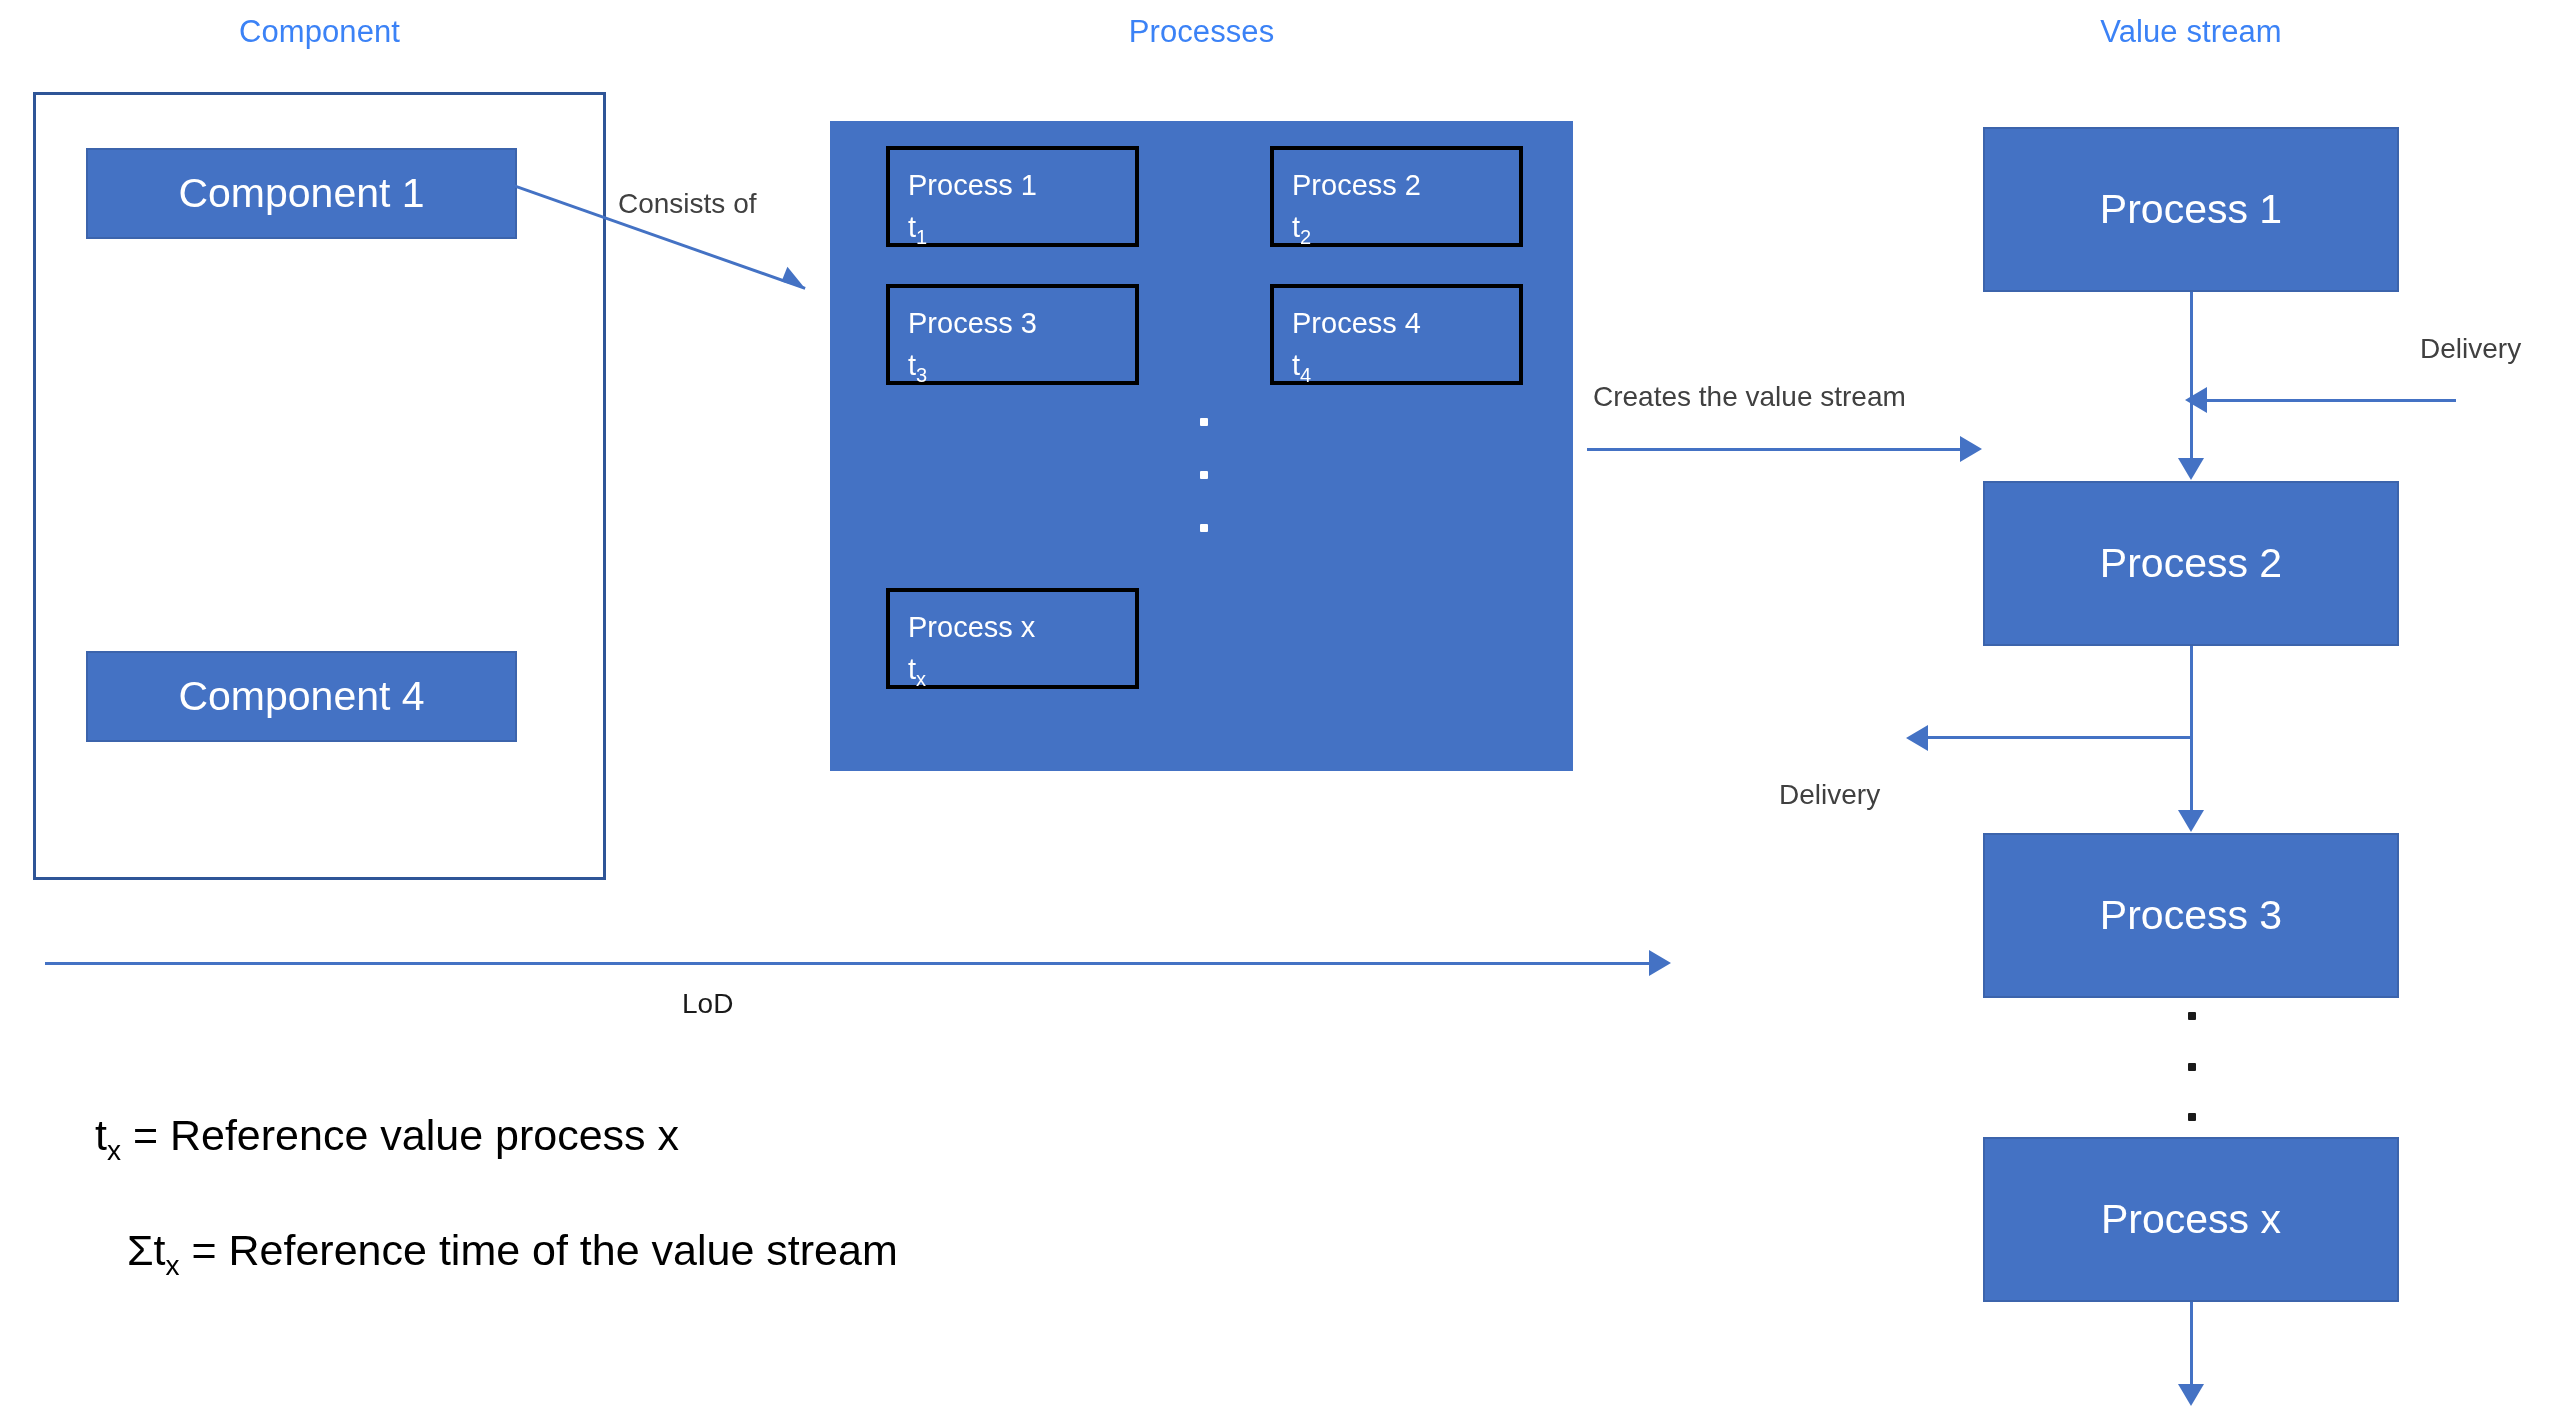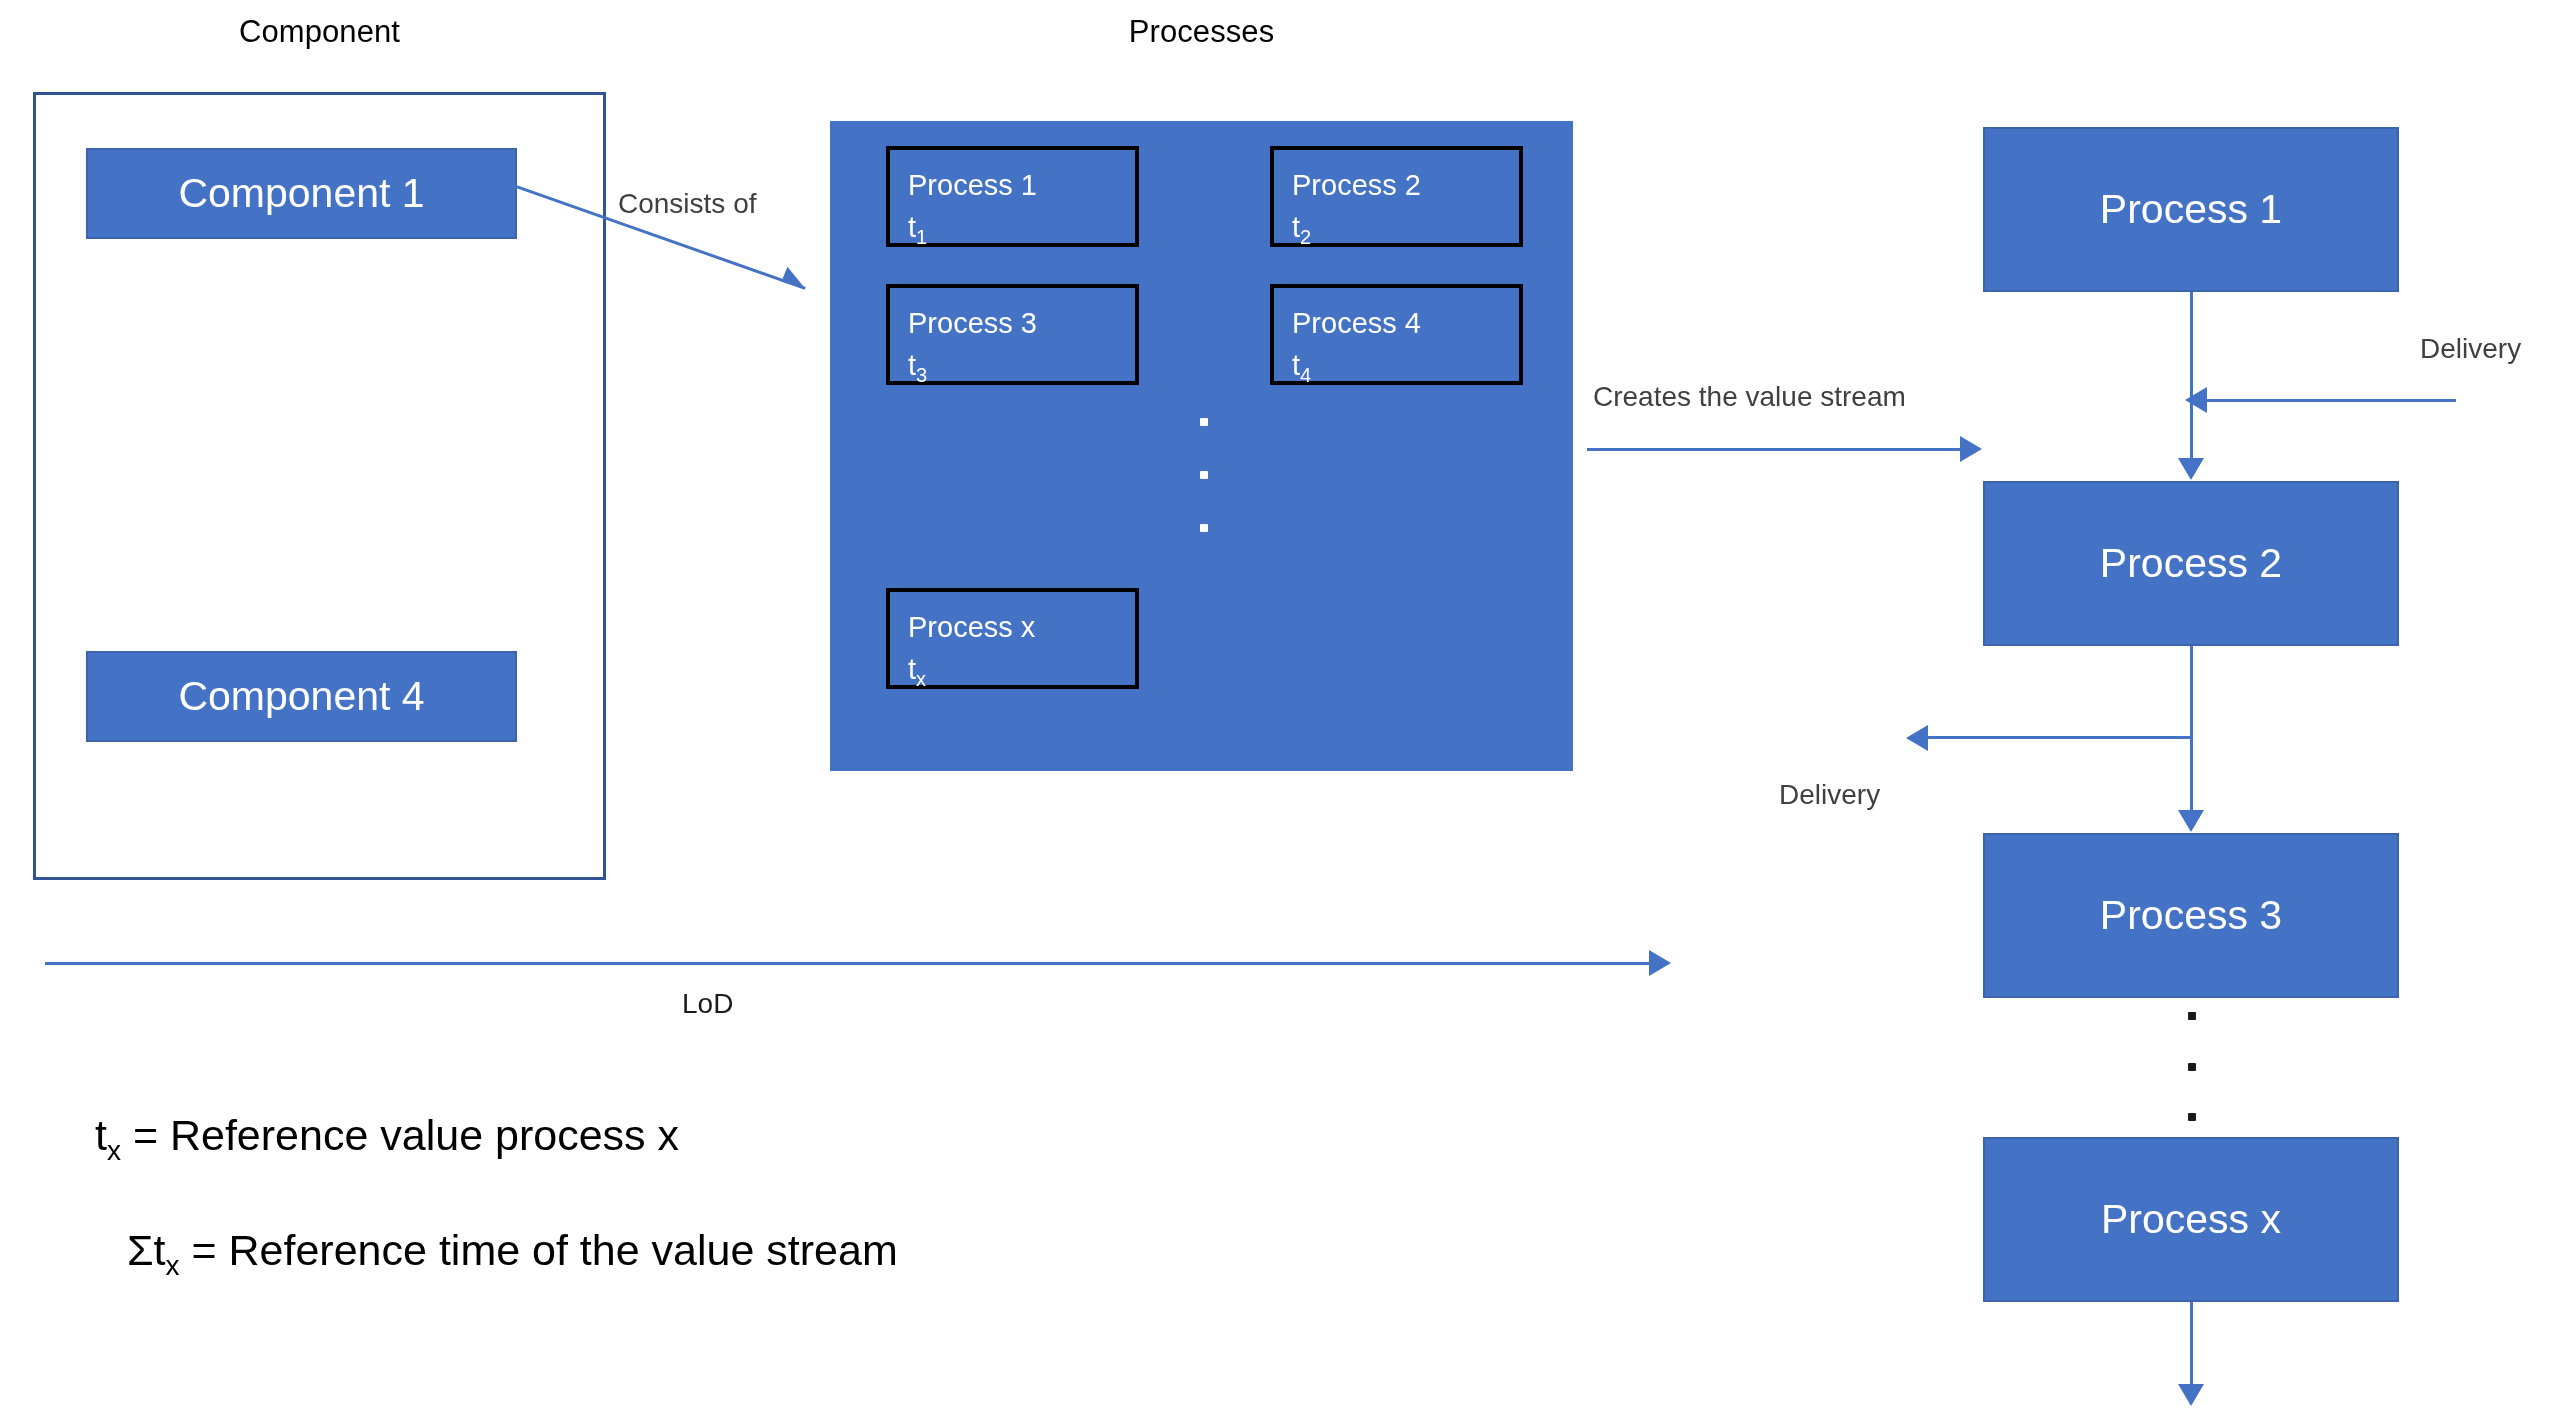--- a/index.html
+++ b/index.html
@@ -16,21 +16,21 @@
     width: 2576px;
     height: 1419px;
     background: #ffffff;
     overflow: hidden;
   }
   .abs { position: absolute; }
 
   
   .col-header {
     font-size: 31px;
-    color: #000000;
+    color: #3b82f6;
     text-align: center;
     white-space: nowrap;
     letter-spacing: 0.1px;
   }
 
   
   .component-frame {
     left: 33px; top: 92px;
     width: 573px; height: 788px;
     border: 3px solid #2f5597;
@@ -161,20 +161,21 @@
 </style>
 </head>
 <body>
 
 <div id="canvas">
 
   <div class="abs col-header" style="left:33px; top:14px; width:573px;">Component</div>
 
   <div class="abs col-header" style="left:830px; top:14px; width:743px;">Processes</div>
 
+  <div class="abs col-header" style="left:1983px; top:14px; width:416px;">Value stream</div>
 
   <div class="abs component-frame"></div>
 
   <div class="abs blue-box component-box c1">
     <span>Component 1</span>
   </div>
   <div class="abs blue-box component-box c3">
     <span>Component 4</span>
   </div>
 

